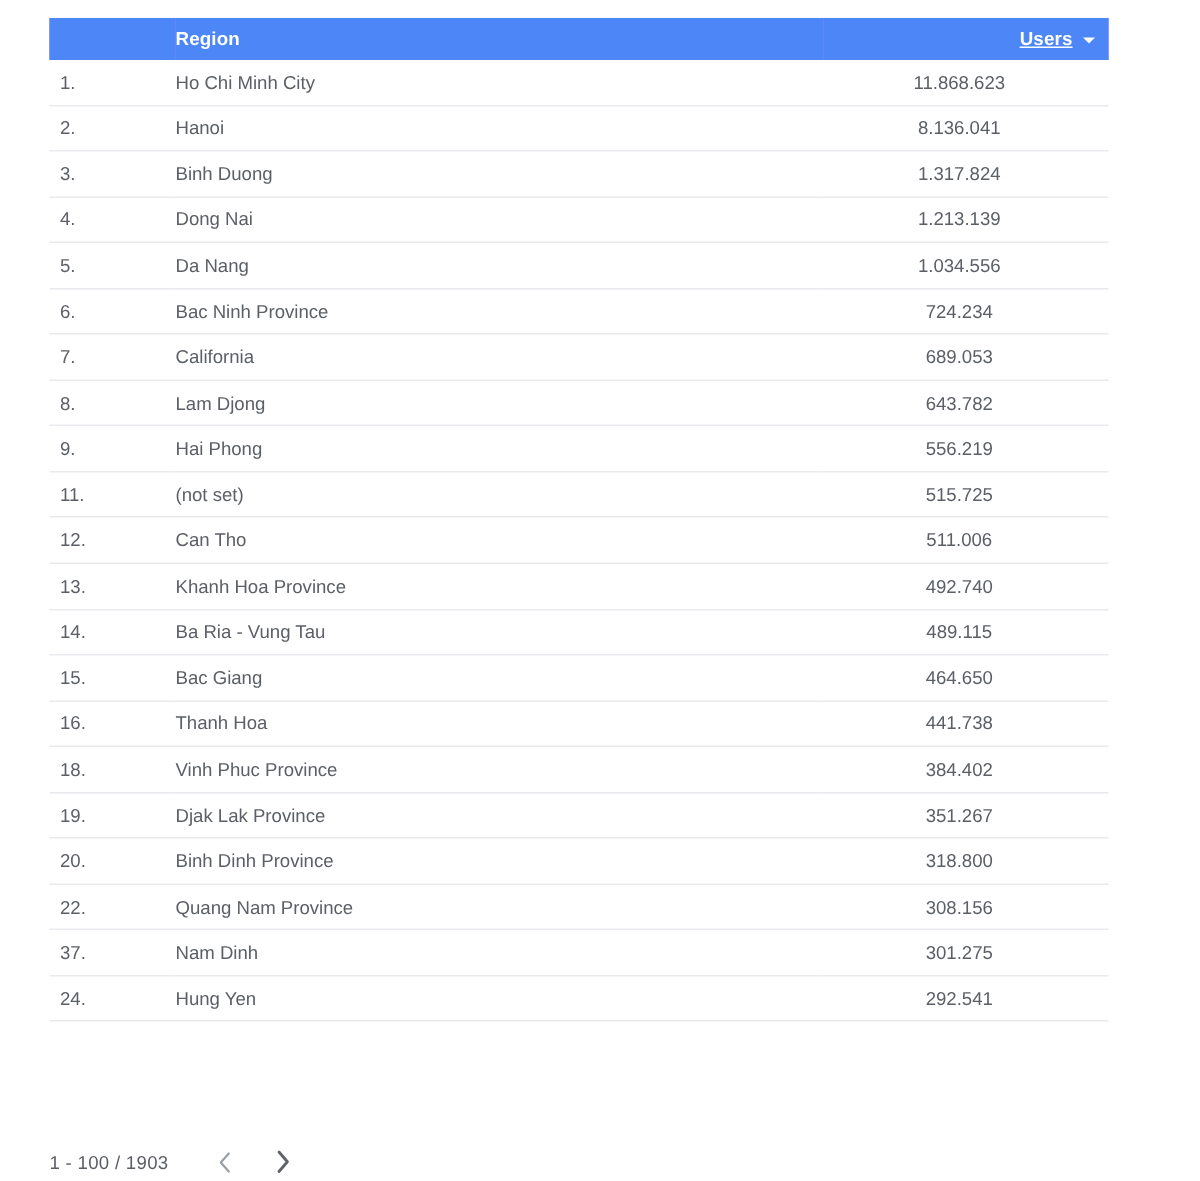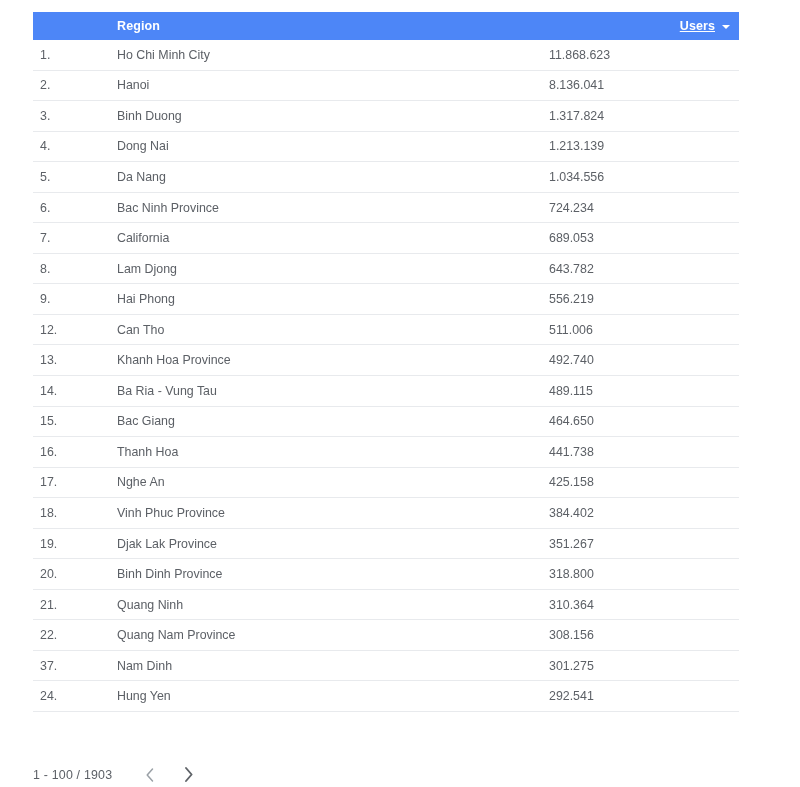--- a/index.html
+++ b/index.html
@@ -106,21 +106,21 @@
     text-align: left;
     padding-left: 7px;
     color: #5c6066;
   }
   td.cell-region {
     text-align: left;
     padding-left: 0px;
     color: #5c6066;
   }
   td.cell-users {
-    text-align: left;
+    text-align: center;
     padding-right: 9px;
     color: #5c6066;
     white-space: nowrap;
   }
 
   
   .table-clip {
     position: absolute;
     left: 0;
     top: 0;
@@ -231,20 +231,25 @@
           <td class="cell-index">8.</td>
           <td class="cell-region">Lam Djong</td>
           <td class="cell-users">643.782</td>
         </tr>
         <tr>
           <td class="cell-index">9.</td>
           <td class="cell-region">Hai Phong</td>
           <td class="cell-users">556.219</td>
         </tr>
         <tr>
+          <td class="cell-index">11.</td>
+          <td class="cell-region">(not set)</td>
+          <td class="cell-users">515.725</td>
+        </tr>
+        <tr>
           <td class="cell-index">12.</td>
           <td class="cell-region">Can Tho</td>
           <td class="cell-users">511.006</td>
         </tr>
         <tr>
           <td class="cell-index">13.</td>
           <td class="cell-region">Khanh Hoa Province</td>
           <td class="cell-users">492.740</td>
         </tr>
         <tr>
@@ -256,43 +261,33 @@
           <td class="cell-index">15.</td>
           <td class="cell-region">Bac Giang</td>
           <td class="cell-users">464.650</td>
         </tr>
         <tr>
           <td class="cell-index">16.</td>
           <td class="cell-region">Thanh Hoa</td>
           <td class="cell-users">441.738</td>
         </tr>
         <tr>
-          <td class="cell-index">17.</td>
-          <td class="cell-region">Nghe An</td>
-          <td class="cell-users">425.158</td>
-        </tr>
-        <tr>
           <td class="cell-index">18.</td>
           <td class="cell-region">Vinh Phuc Province</td>
           <td class="cell-users">384.402</td>
         </tr>
         <tr>
           <td class="cell-index">19.</td>
           <td class="cell-region">Djak Lak Province</td>
           <td class="cell-users">351.267</td>
         </tr>
         <tr>
           <td class="cell-index">20.</td>
           <td class="cell-region">Binh Dinh Province</td>
           <td class="cell-users">318.800</td>
-        </tr>
-        <tr>
-          <td class="cell-index">21.</td>
-          <td class="cell-region">Quang Ninh</td>
-          <td class="cell-users">310.364</td>
         </tr>
         <tr>
           <td class="cell-index">22.</td>
           <td class="cell-region">Quang Nam Province</td>
           <td class="cell-users">308.156</td>
         </tr>
         <tr>
           <td class="cell-index">37.</td>
           <td class="cell-region">Nam Dinh</td>
           <td class="cell-users">301.275</td>

